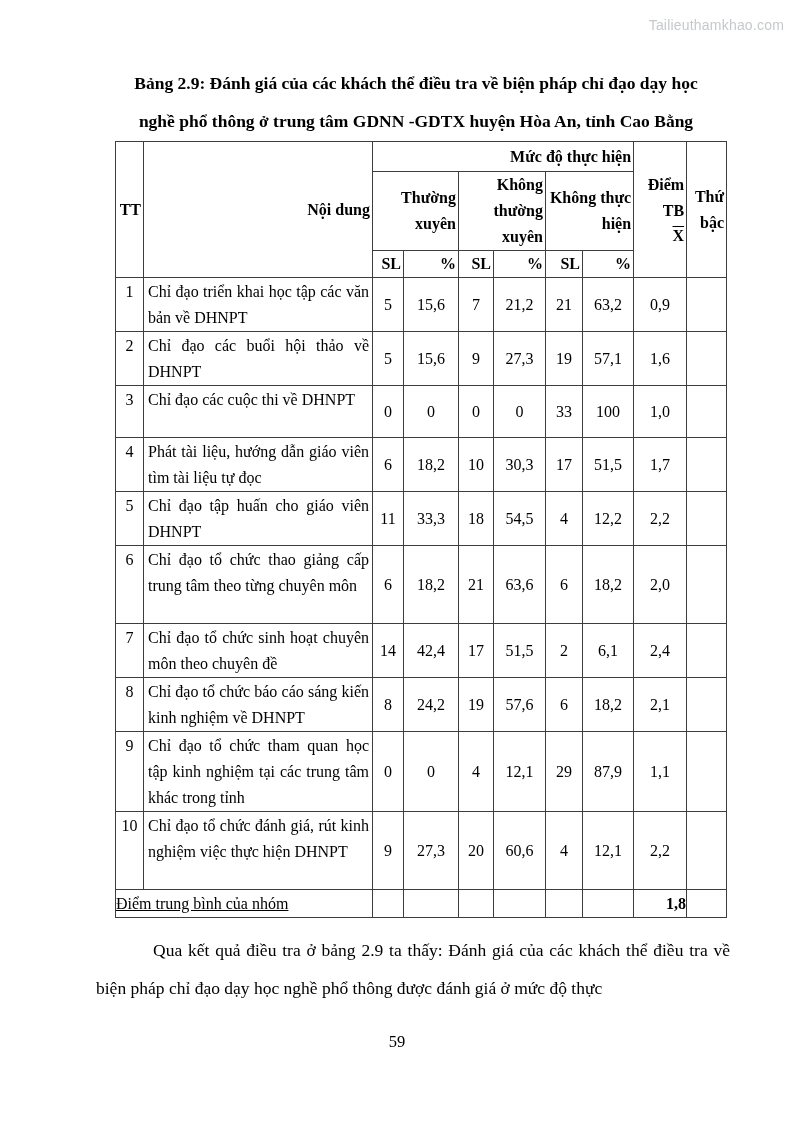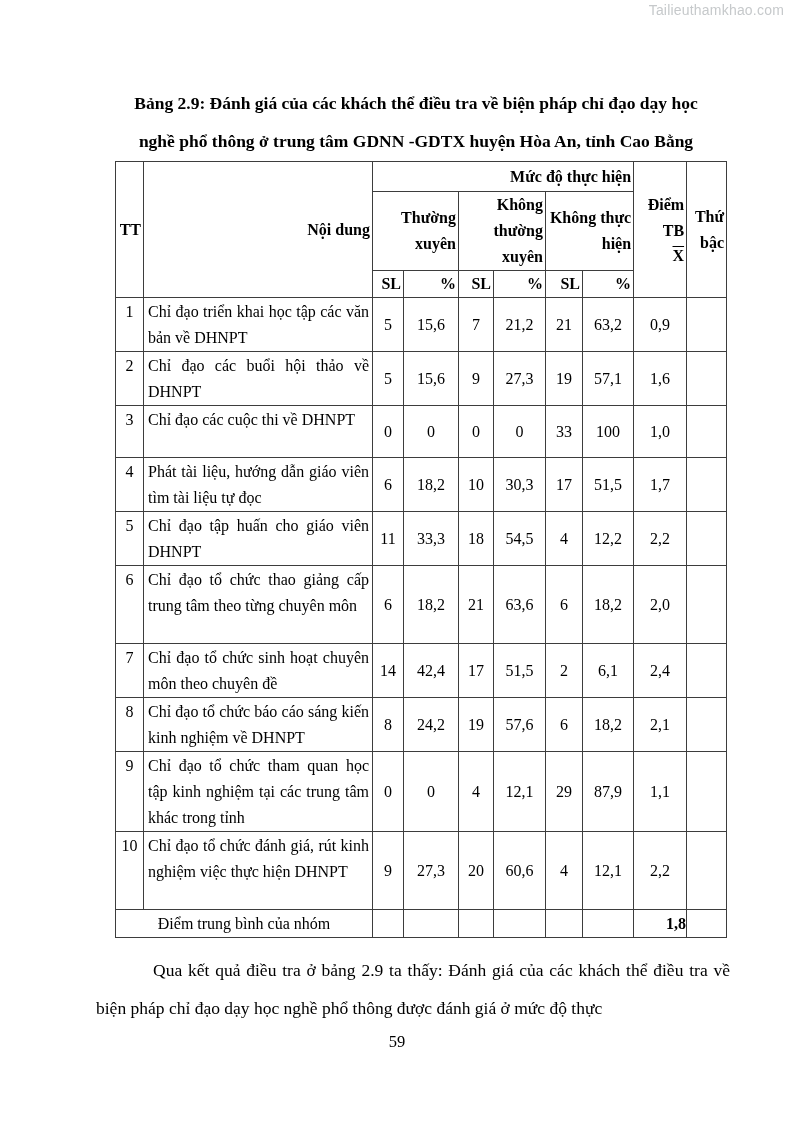--- a/index.html
+++ b/index.html
@@ -1,28 +1,28 @@
 <!DOCTYPE html>
 <html><head>
 <meta charset="utf-8">
 <style>
   * { margin: 0; padding: 0; box-sizing: border-box; }
   html, body { background: #ffffff; }
   body { width: 794px; height: 1123px; position: relative; overflow: hidden;
          font-family: "Liberation Serif", "DejaVu Serif", serif; color: #000; }
 
   .watermark {
-    position: absolute; top: 2px; right: 10px;
+    position: absolute; top: 17px; right: 10px;
     font-family: "Liberation Sans", "DejaVu Sans", sans-serif;
     font-size: 14px; color: #c6c9cb; letter-spacing: 0.2px;
     text-shadow: 0 1px 0 #fff;
   }
 
   .title-block {
-    padding-top: 84px; margin-left: 100px; margin-right: 62px;
+    padding-top: 64px; margin-left: 100px; margin-right: 62px;
     text-align: center; font-weight: bold; font-size: 17.5px; line-height: 38px;
   }
 
   table.eval-table {
     border-collapse: collapse; table-layout: fixed;
     width: 611px; margin-left: 115px; margin-top: 1px;
     font-size: 16px;
   }
   table.eval-table th, table.eval-table td {
     border: 1px solid #3d3d3d; overflow: hidden;
@@ -34,21 +34,21 @@
   .xbar { text-decoration: overline; line-height: 24px; }
 
   table.eval-table td { line-height: 26px; }
   td.tt  { text-align: center; vertical-align: top; padding-top: 1px; }
   td.nd  { text-align: justify; text-justify: inter-word; vertical-align: top; padding: 1px 3px 0 4px; }
   td.num { text-align: center; vertical-align: middle; }
   tr.h2 { height: 52px; }
   tr.h3 { height: 78px; }
 
   tr.summary-row { height: 28px; }
-  td.footer-label { text-align: center; vertical-align: middle; }
+  td.footer-label { vertical-align: middle; text-decoration: underline; }
   td.footer-val { text-align: right; vertical-align: middle; font-weight: bold; }
 
   .body-paragraph {
     margin: 13px 64px 0 96px;
     font-size: 17.5px; line-height: 38px;
     text-align: justify; text-justify: inter-word;
     text-indent: 57px;
   }
 
   .page-number {

